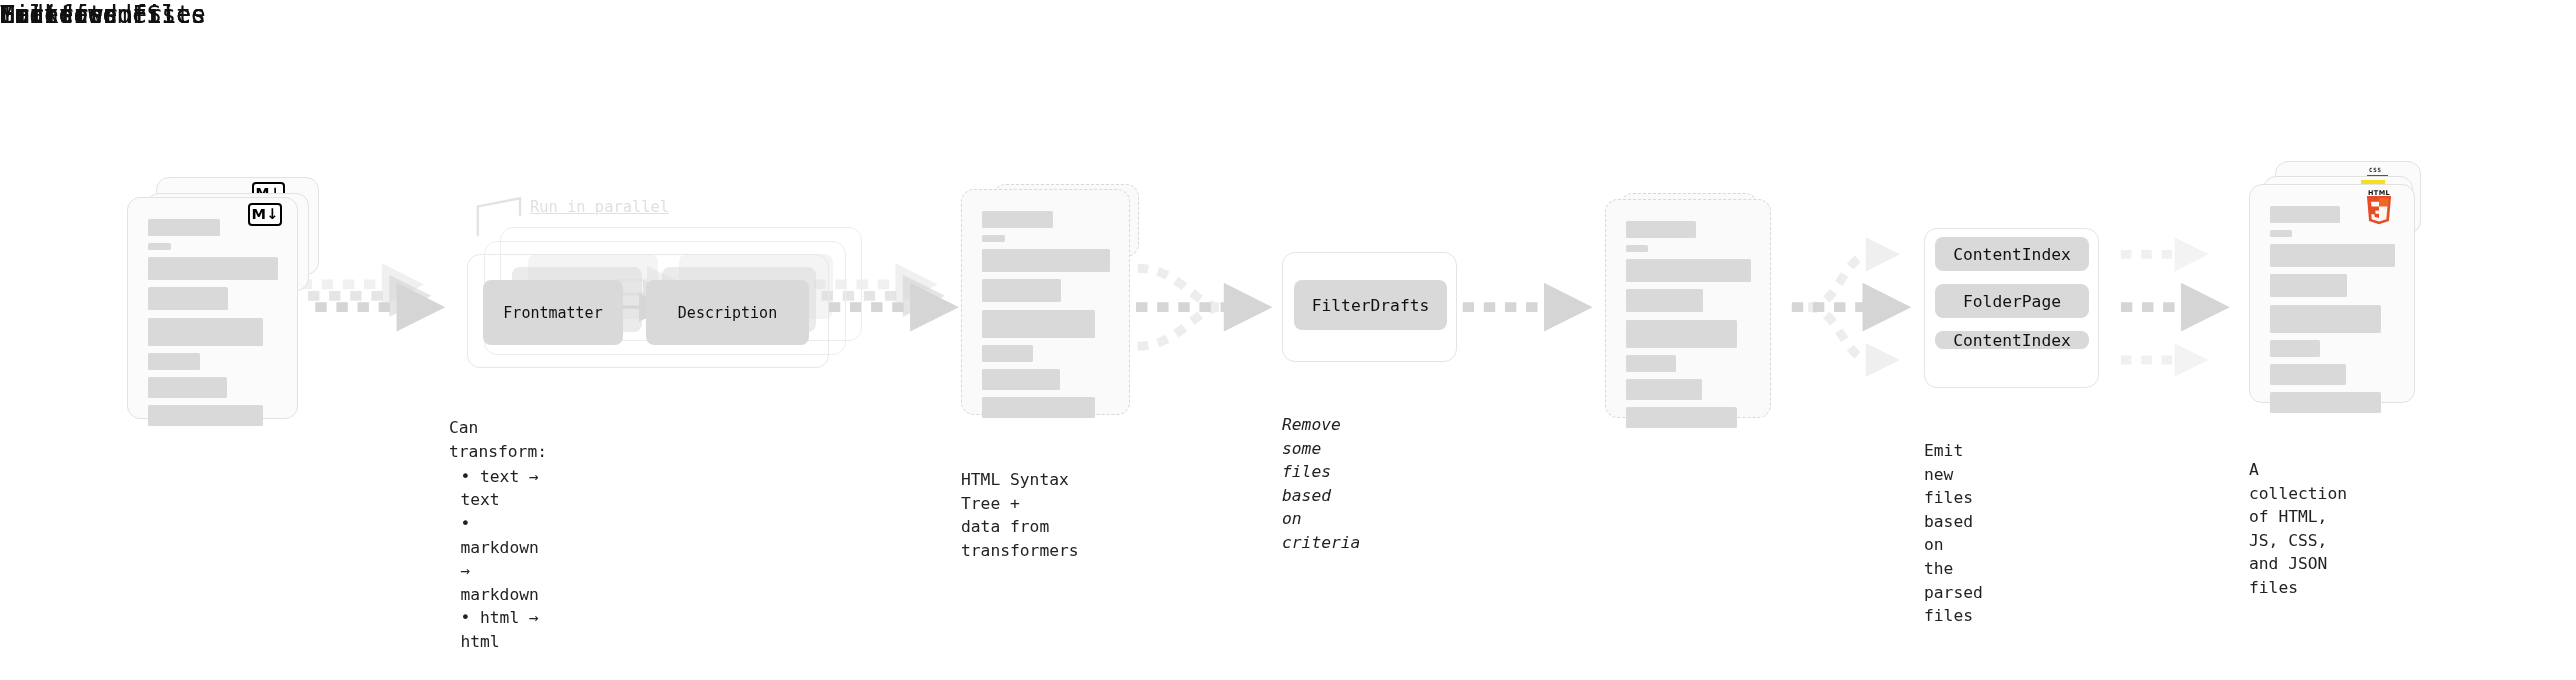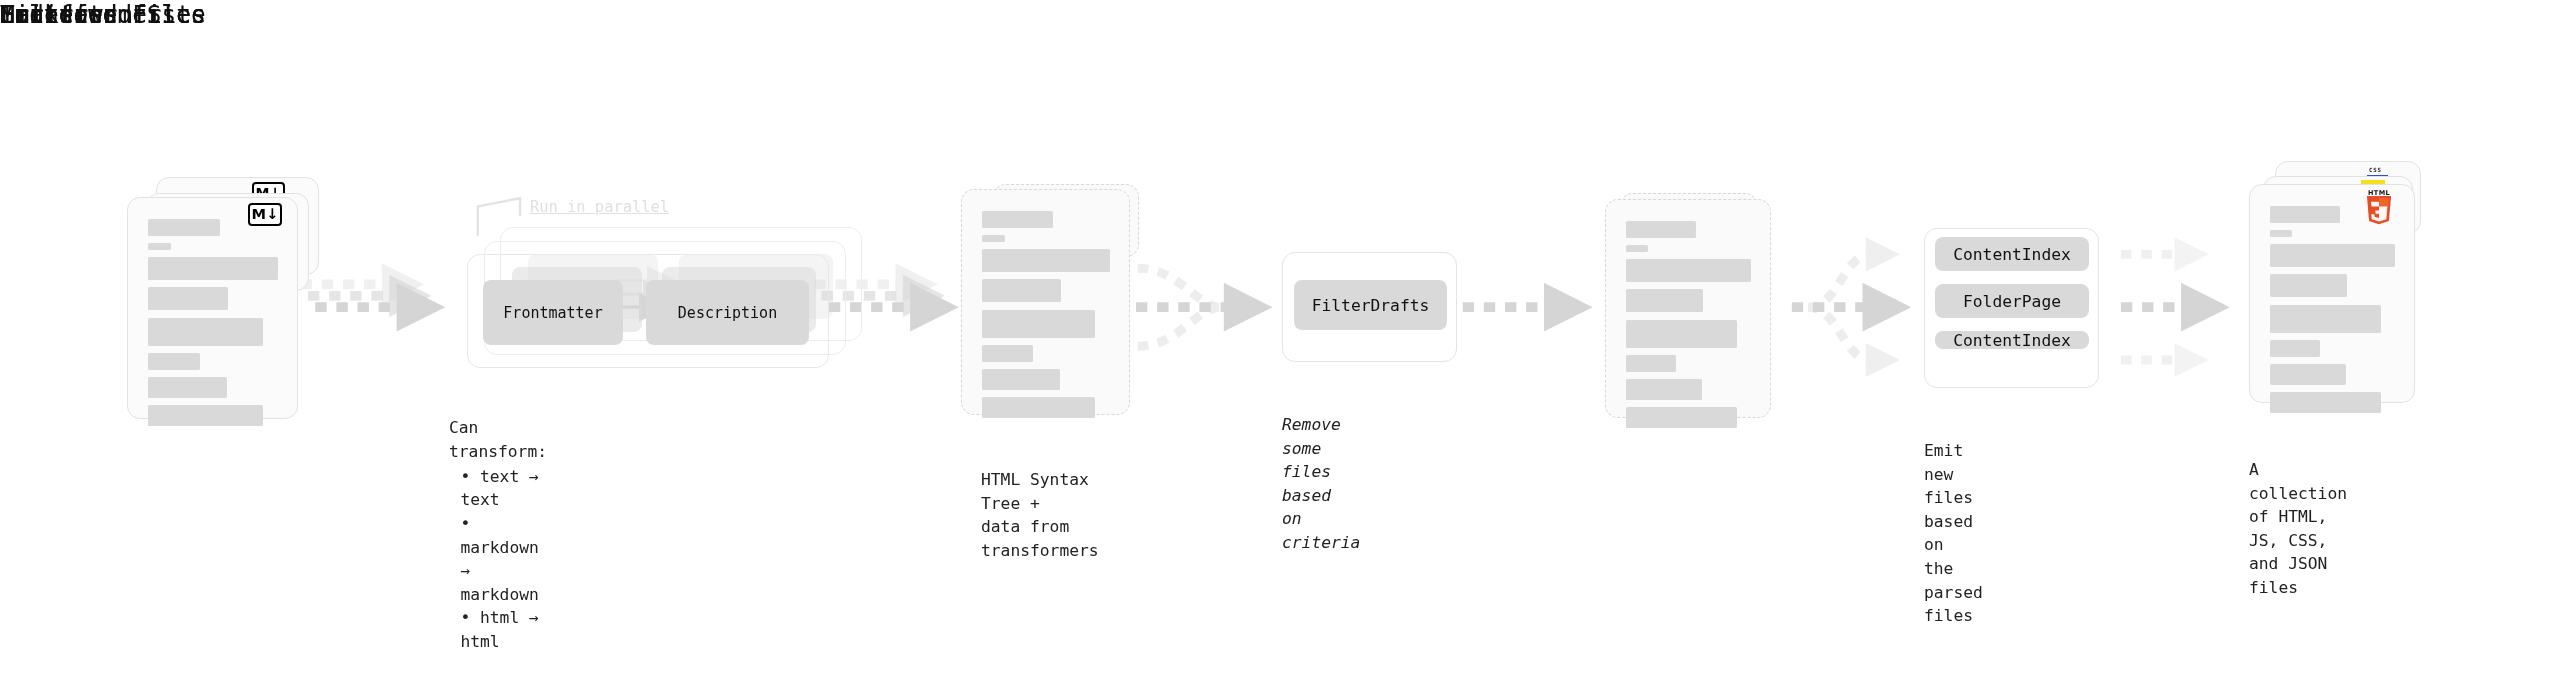--- a/index.html
+++ b/index.html
@@ -258,21 +258,21 @@
         <div class="bar" style="width:100%;height:23px;"></div>
         <div class="bar" style="width:62%;height:23px;"></div>
         <div class="bar" style="width:89%;height:28.4px;"></div>
         <div class="bar" style="width:40%;height:16.3px;"></div>
         <div class="bar" style="width:61%;height:21px;"></div>
         <div class="bar" style="width:89%;height:20.3px;"></div>
       </div>
     </div>
 
     <div class="title" style="left:961px;top:431px;">Modified files</div>
-    <div class="sub" style="position:absolute;left:961px;top:468px;margin-left:20px;">HTML Syntax Tree +
+    <div class="sub" style="position:absolute;left:961px;top:468px;">HTML Syntax Tree +
 data from transformers</div>
   </div>
 
   <div class="node">
     <div class="groupbox" style="left:1282px;top:252px;width:175px;height:110px;"></div>
     <div class="chip" style="left:1294px;top:280px;width:153px;height:50px;">FilterDrafts</div>
 
     <div class="title" style="left:1282px;top:377px;">Filters</div>
     <div class="sub" style="position:absolute;left:1282px;top:413px;font-style:italic;">Remove some files based
 on criteria</div>

